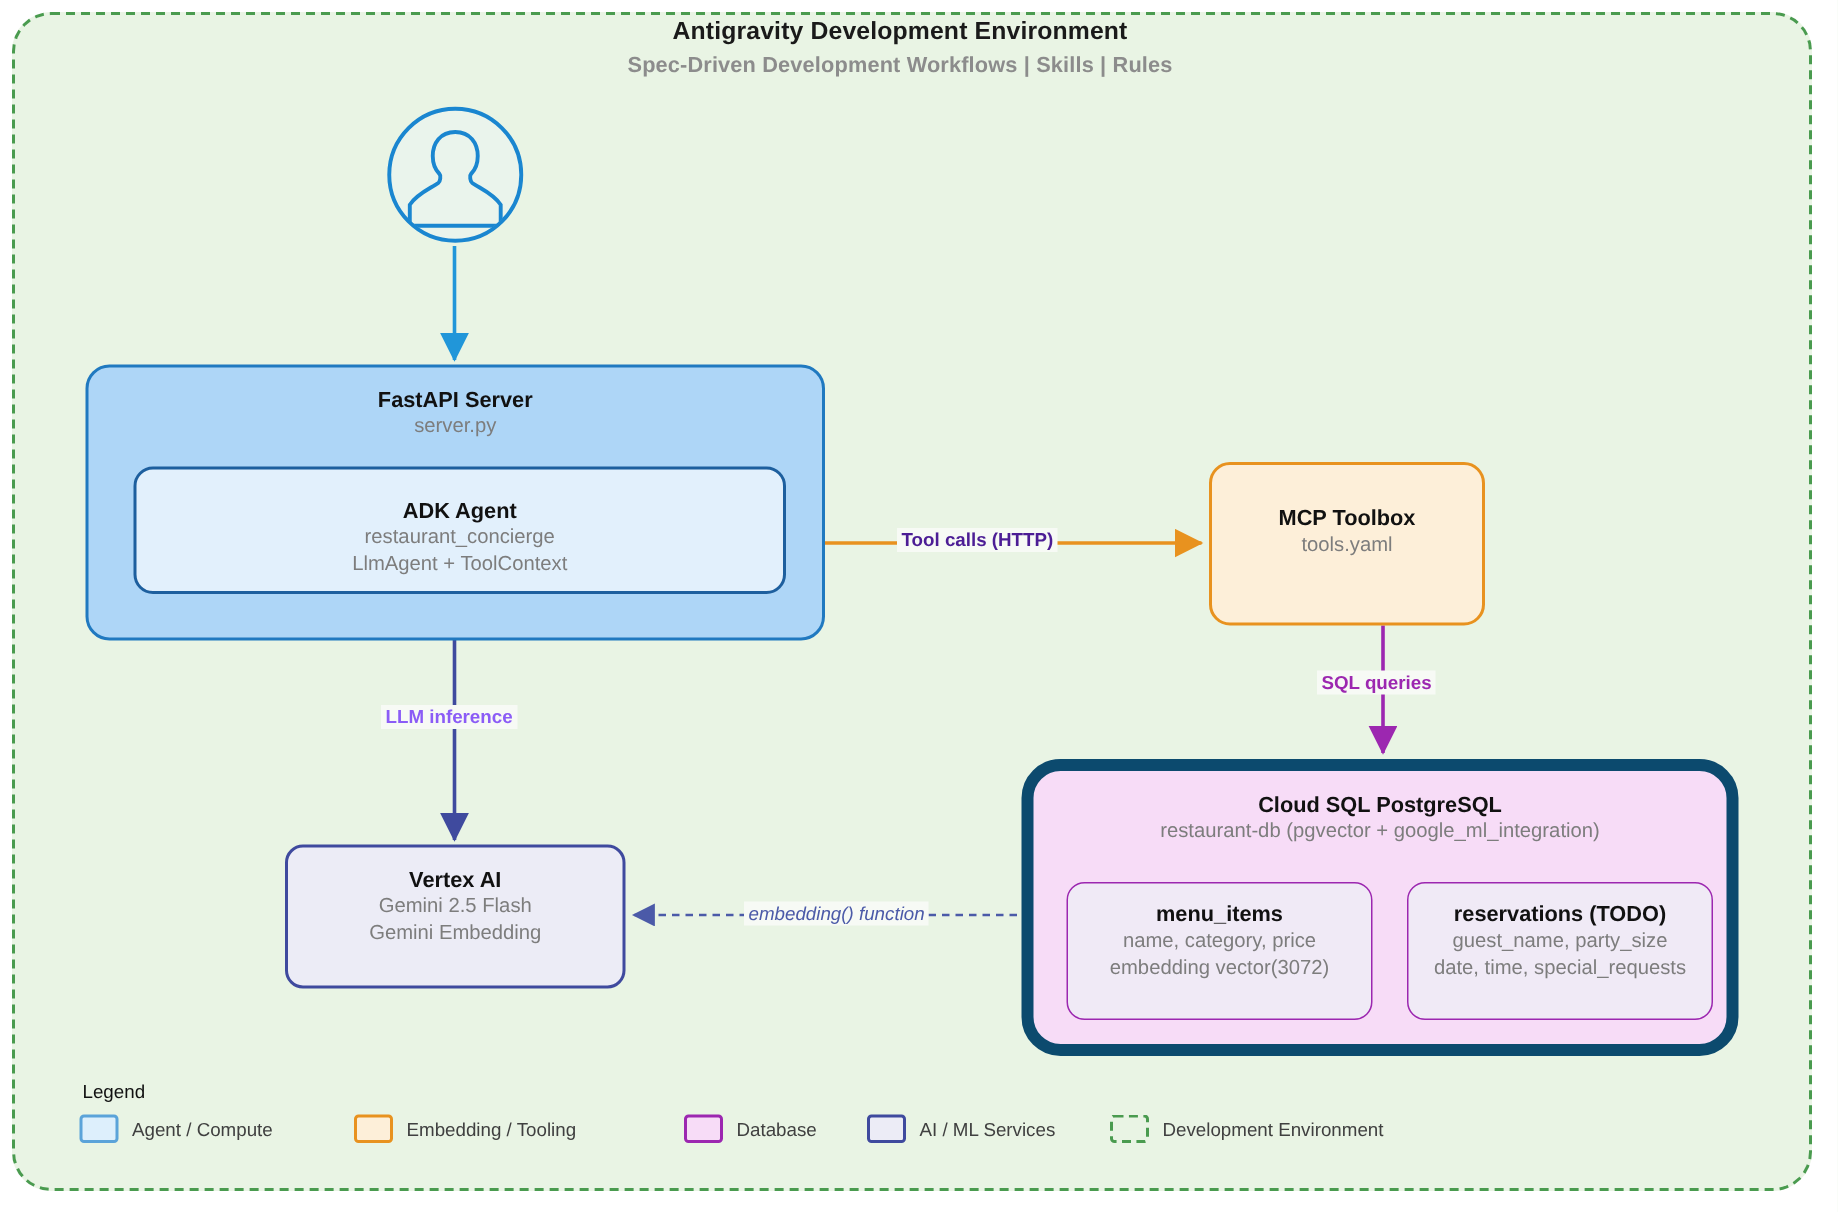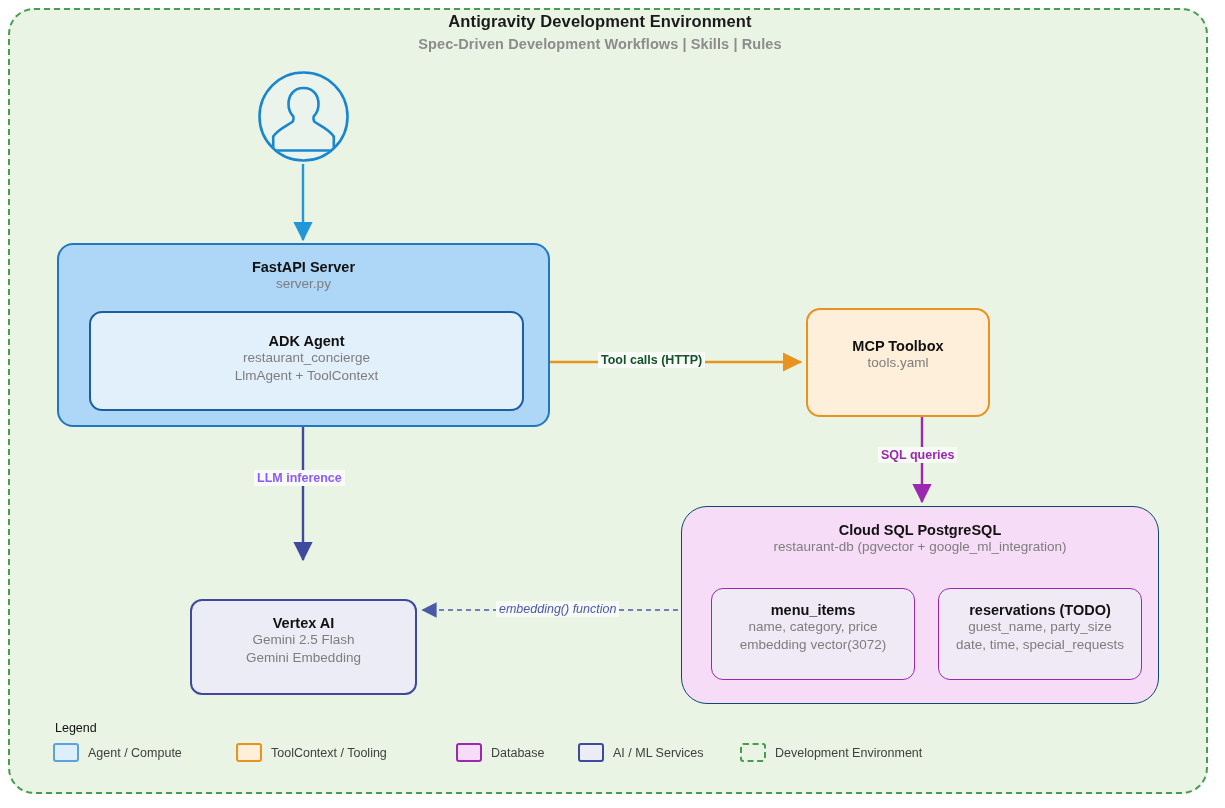--- a/index.html
+++ b/index.html
@@ -86,21 +86,21 @@
     background: #aed6f7;
     border: 2.5px solid #2079c0;
     border-radius: 16px;
     padding-top: 14px;
   }
   
   .n-adk {
     left: 89px;
     top: 311px;
     width: 435px;
-    height: 100px;
+    height: 85px;
     background: #e2f0fc;
     border: 2px solid #1d5f9e;
     border-radius: 13px;
     padding-top: 20px;
   }
   
   .n-mcp {
     left: 806px;
     top: 308px;
     width: 184px;
@@ -110,21 +110,21 @@
     border-radius: 14px;
     padding-top: 28px;
   }
   
   .n-db {
     left: 681px;
     top: 506px;
     width: 478px;
     height: 198px;
     background: #f7dcf7;
-    border: 1px solid #0c4a6e;
+    border: 8px solid #0c4a6e;
     border-radius: 26px;
     padding-top: 15px;
   }
   
   .n-table {
     top: 588px;
     width: 204px;
     height: 92px;
     background: #f0eaf6;
     border: 1.6px solid #9c27b0;
@@ -137,21 +137,20 @@
   
   .n-vertex {
     left: 190px;
     top: 563px;
     width: 227px;
     height: 96px;
     background: #ececf6;
     border: 2.5px solid #3f4a9e;
     border-radius: 12px;
     padding-top: 14px;
-    margin-top: 36px;
   }
 
   
   .user-icon {
     position: absolute;
     left: 257px;
     top: 70px;
     width: 93px;
     height: 93px;
   }
@@ -168,21 +167,21 @@
 
   
   .edge-label {
     position: absolute;
     font-size: 12.5px;
     font-weight: bold;
     white-space: nowrap;
     background: #f7faf5;
     padding: 1px 3px;
   }
-  .el-tool   { left: 598px; top: 352px; color: #14532d; }
+  .el-tool   { left: 598px; top: 352px; color: #4c1d95; }
   .el-llm    { left: 254px; top: 470px; color: #8b5cf6; }
   .el-sql    { left: 878px; top: 447px; color: #9c27b0; }
   .el-embed  {
     left: 496px; top: 601px;
     color: #4b5aa8;
     font-weight: normal;
     font-style: italic;
     font-size: 12.5px;
   }
 
@@ -317,21 +316,21 @@
   <div class="edge-label el-embed">embedding() function</div>
 
   <div class="legend-title">Legend</div>
 
   <div class="legend-item li-0">
     <span class="swatch sw-agent"></span>
     <span>Agent / Compute</span>
   </div>
   <div class="legend-item li-1">
     <span class="swatch sw-middle"></span>
-    <span>ToolContext / Tooling</span>
+    <span>Embedding / Tooling</span>
   </div>
   <div class="legend-item li-2">
     <span class="swatch sw-db"></span>
     <span>Database</span>
   </div>
   <div class="legend-item li-3">
     <span class="swatch sw-ai"></span>
     <span>AI / ML Services</span>
   </div>
   <div class="legend-item li-4">

